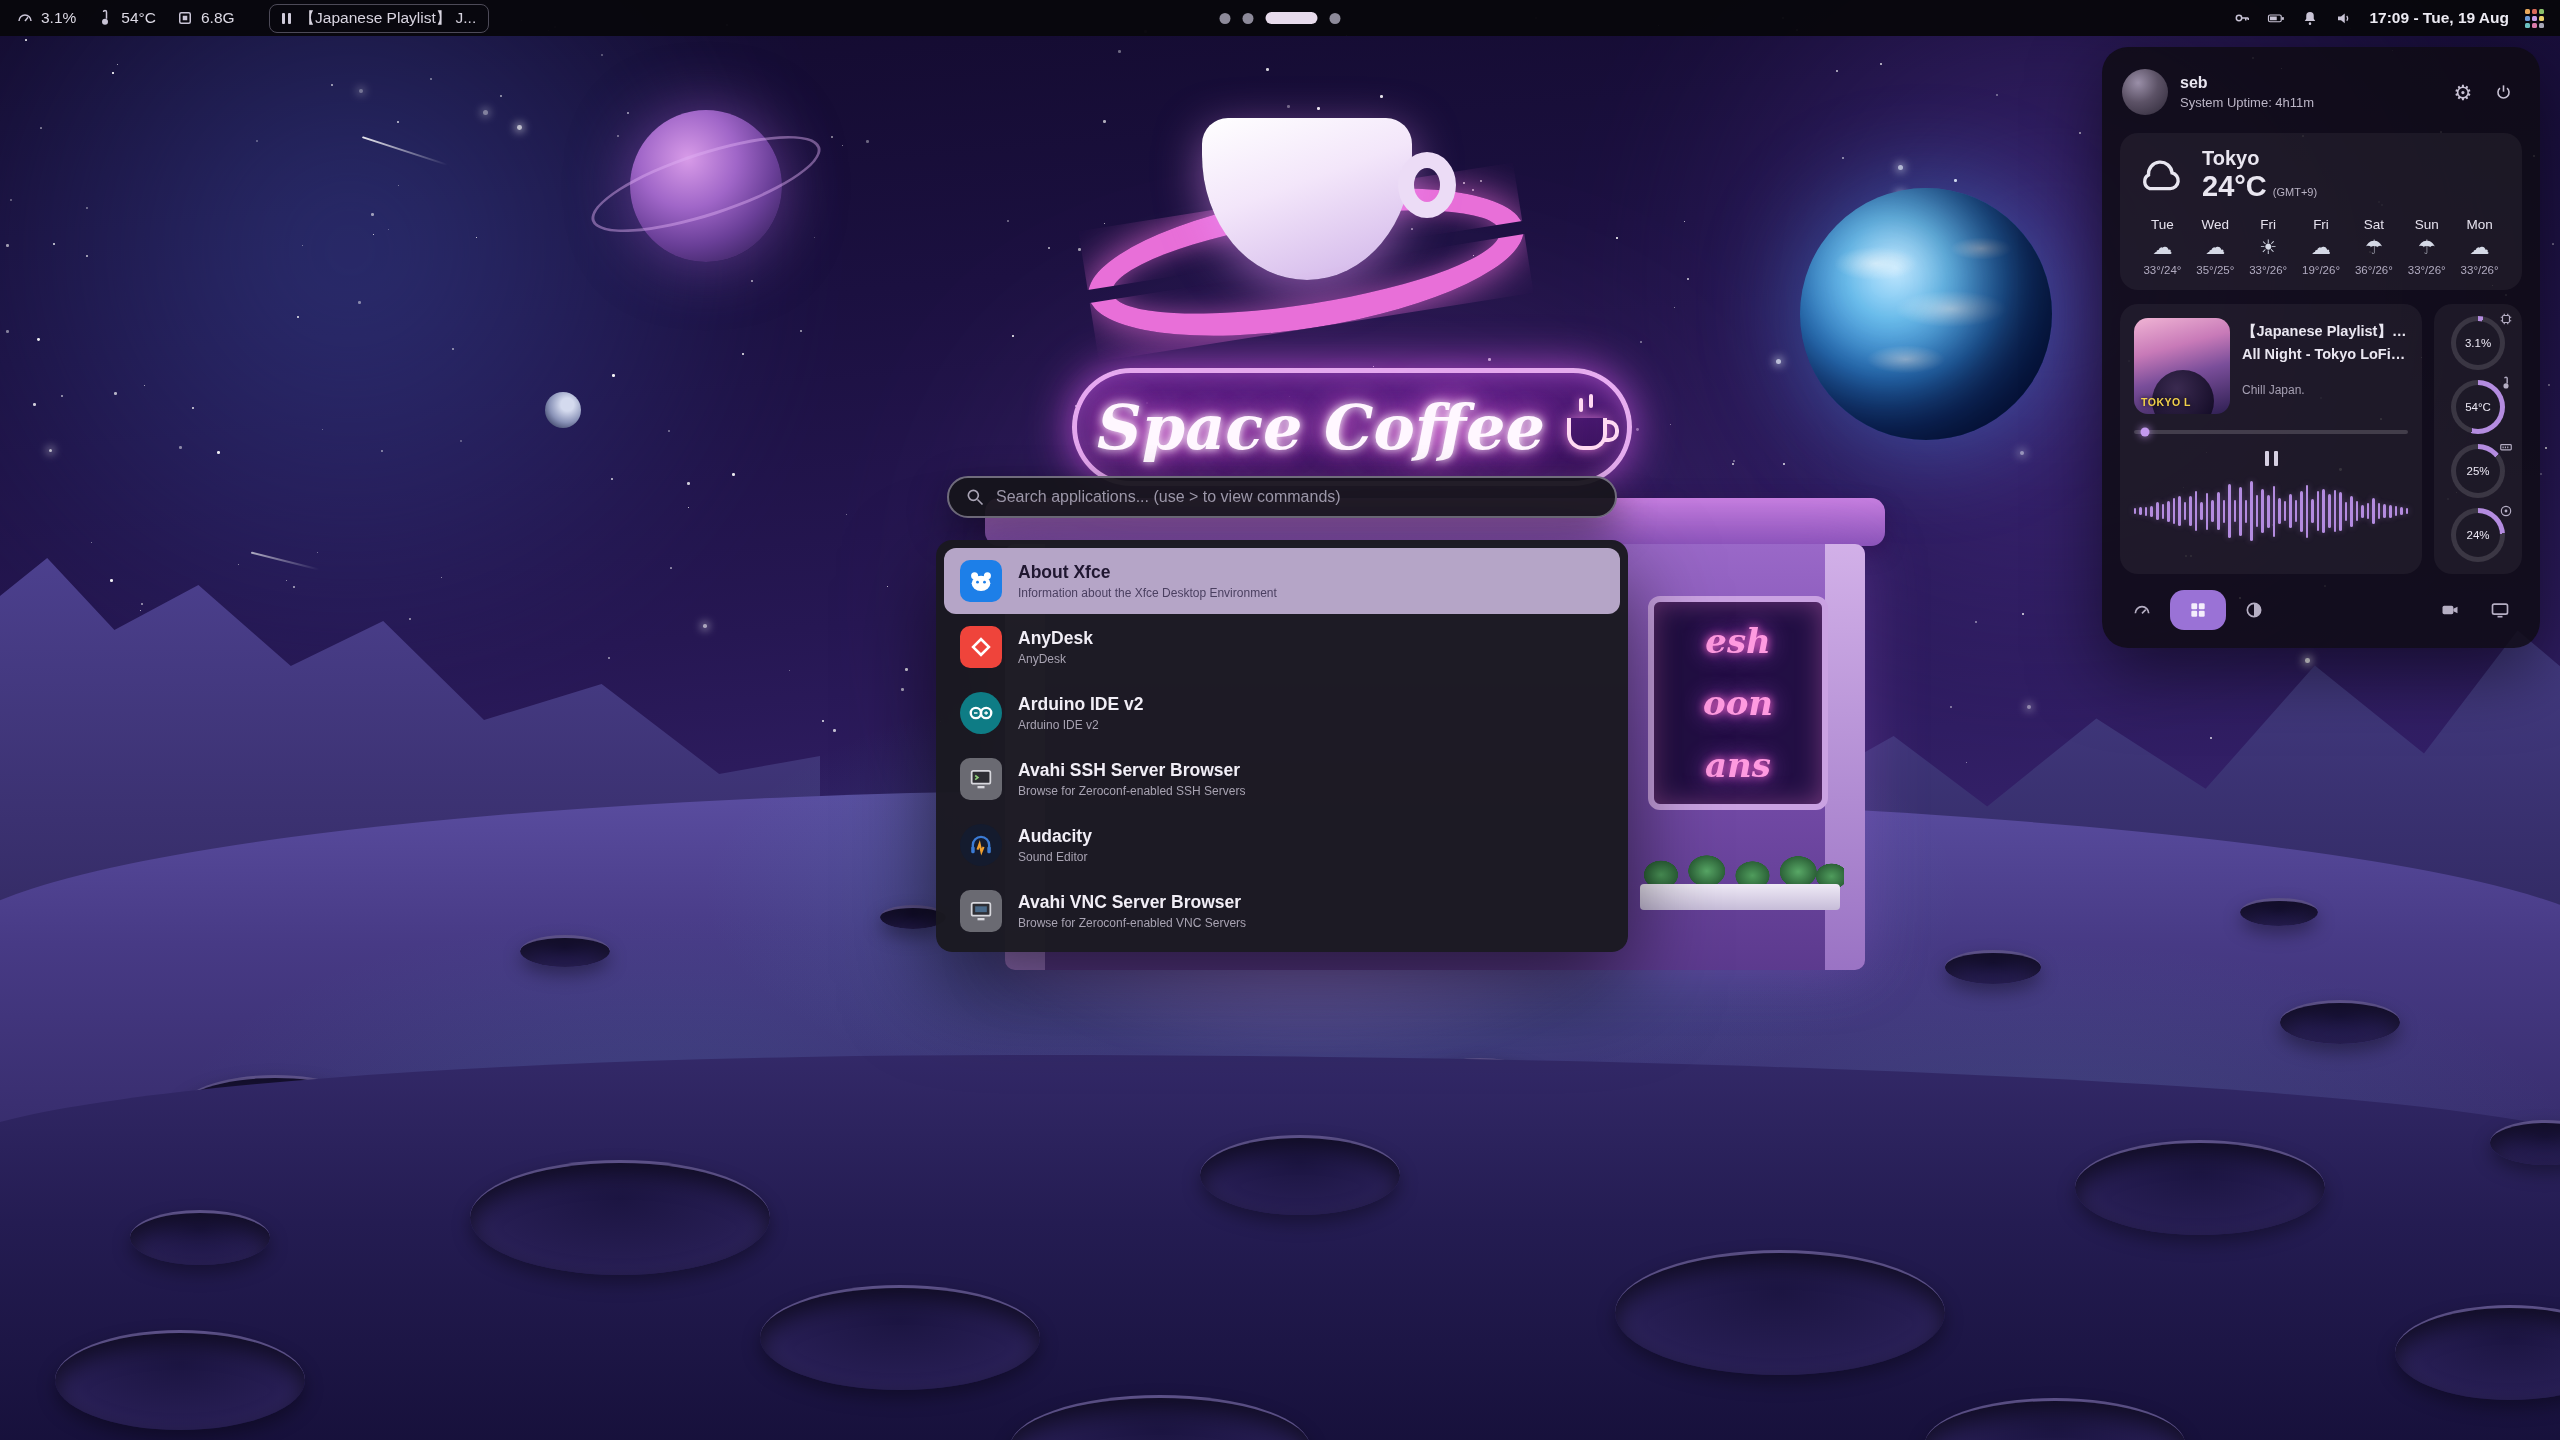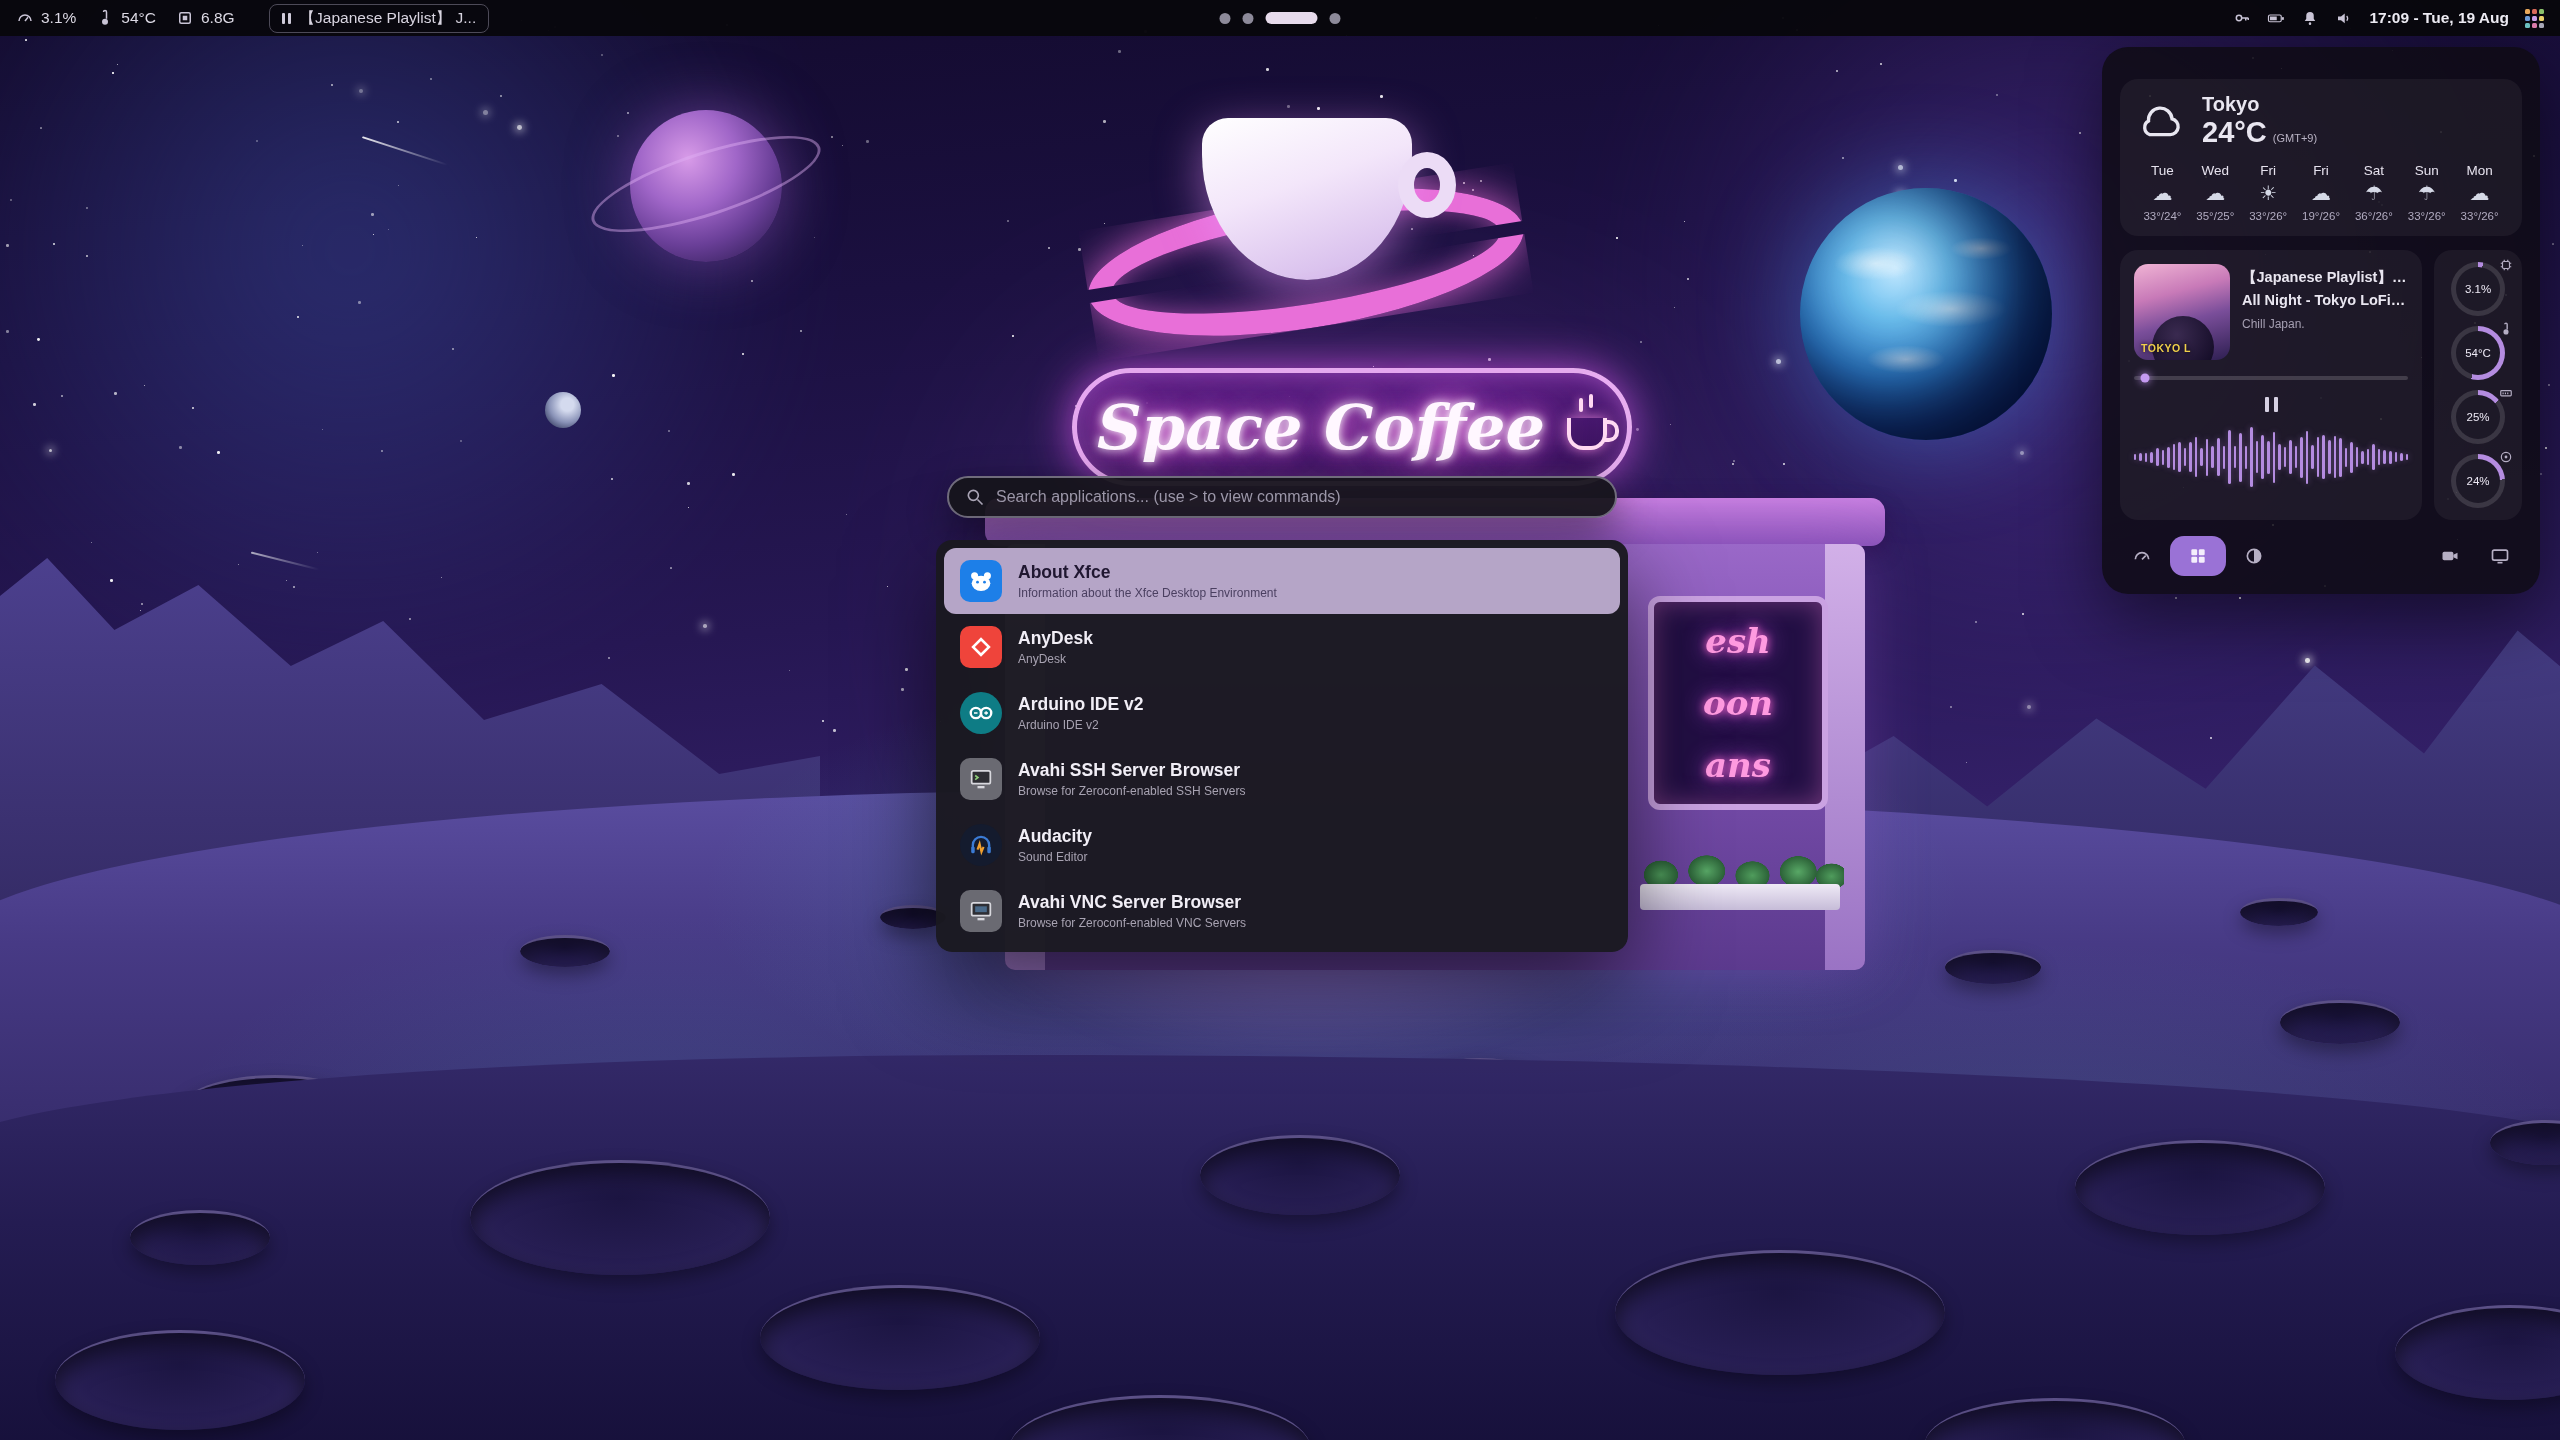--- a/index.html
+++ b/index.html
@@ -205,21 +205,21 @@
   .media-card { flex:1; background:rgba(255,255,255,.05); border-radius:18px; padding:14px; min-width:0; }
   .media-top { display:flex; gap:12px; }
   .album { position:relative; width:96px; height:96px; border-radius:14px; overflow:hidden; flex-shrink:0;
     background:linear-gradient(165deg,#f0b4d4 0%,#c87ab8 32%,#7a4e9a 58%,#2e1f52 100%); }
   .album::after { content:""; position:absolute; left:18px; bottom:-18px; width:62px; height:62px; border-radius:50%;
     background:radial-gradient(circle at 40% 30%,#3a2a50,#150d28 75%); }
   .album-text { position:absolute; left:7px; bottom:6px; z-index:2; font-size:10.5px; font-weight:700;
     color:#f0d04a; letter-spacing:.5px; text-shadow:0 0 4px #000; }
   .m-meta { min-width:0; display:flex; flex-direction:column; gap:5px; padding-top:4px; }
   .m-title { font-size:14.5px; font-weight:700; white-space:nowrap; overflow:hidden; text-overflow:ellipsis; }
-  .m-sub { font-size:12px; color:#a59fb2; margin-top:4px; }
+  .m-sub { font-size:12px; color:#a59fb2; margin-top:16px; }
   .progress { margin-top:16px; position:relative; height:4px; border-radius:2px; background:rgba(255,255,255,.16); }
   .knob { position:absolute; top:50%; transform:translate(-50%,-50%); width:9px; height:9px; border-radius:50%;
     background:#c49af0; box-shadow:0 0 8px #c49af0; }
   .pause-btn { margin:12px auto 0; width:40px; height:24px; display:flex; align-items:center; justify-content:center;
     gap:5px; cursor:pointer; }
   .pause-btn i { width:4px; height:15px; background:#d6d0e2; border-radius:1px; }
   .waveform { height:66px; margin-top:8px; display:flex; align-items:center; justify-content:center; gap:3px; }
   .wbar { width:4px; background:#b48ce0; border-radius:2px; box-shadow:0 0 6px rgba(180,140,224,.45); }
   .gauge-col { width:88px; background:rgba(255,255,255,.05); border-radius:18px; padding:12px 0;
     display:flex; flex-direction:column; align-items:center; justify-content:space-around; gap:10px; }
@@ -774,20 +774,38 @@
             <span class="rr-title">Avahi VNC Server Browser</span>
             <span class="rr-desc">Browse for Zeroconf-enabled VNC Servers</span>
           </span>
       </div>
 
     </div>
   </div>
 
   <div class="sidebar">
 
+    <div class="user-row">
+      <span class="avatar"></span>
+      <span class="user-meta">
+        <span class="user-name">seb</span>
+        <span class="uptime">System Uptime: 4h11m</span>
+      </span>
+      <span class="user-actions">
+        <span class="icon-btn">
+            <span class="gear-glyph">⚙</span>
+          </span>
+        <span class="icon-btn">
+          <svg viewBox="0 0 24 24">
+              <path d="M12 3v8" stroke="currentColor" stroke-width="2" fill="none"></path>
+              <path d="M7.5 6.5a7 7 0 1 0 9 0" stroke="currentColor" stroke-width="2" fill="none"></path>
+            </svg>
+        </span>
+      </span>
+    </div>
 
     <div class="card">
       <div class="weather-head">
         <span class="w-cloud">
           <svg viewBox="0 0 24 18">
               <path d="M6.5 15.5h10a3.8 3.8 0 0 0 .8-7.5A5.6 5.6 0 0 0 6 9a3.6 3.6 0 0 0 .5 6.5z" fill="none" stroke="currentColor" stroke-width="1.6"></path>
             </svg>
         </span>
         <span>
           <div class="w-city">Tokyo</div>

